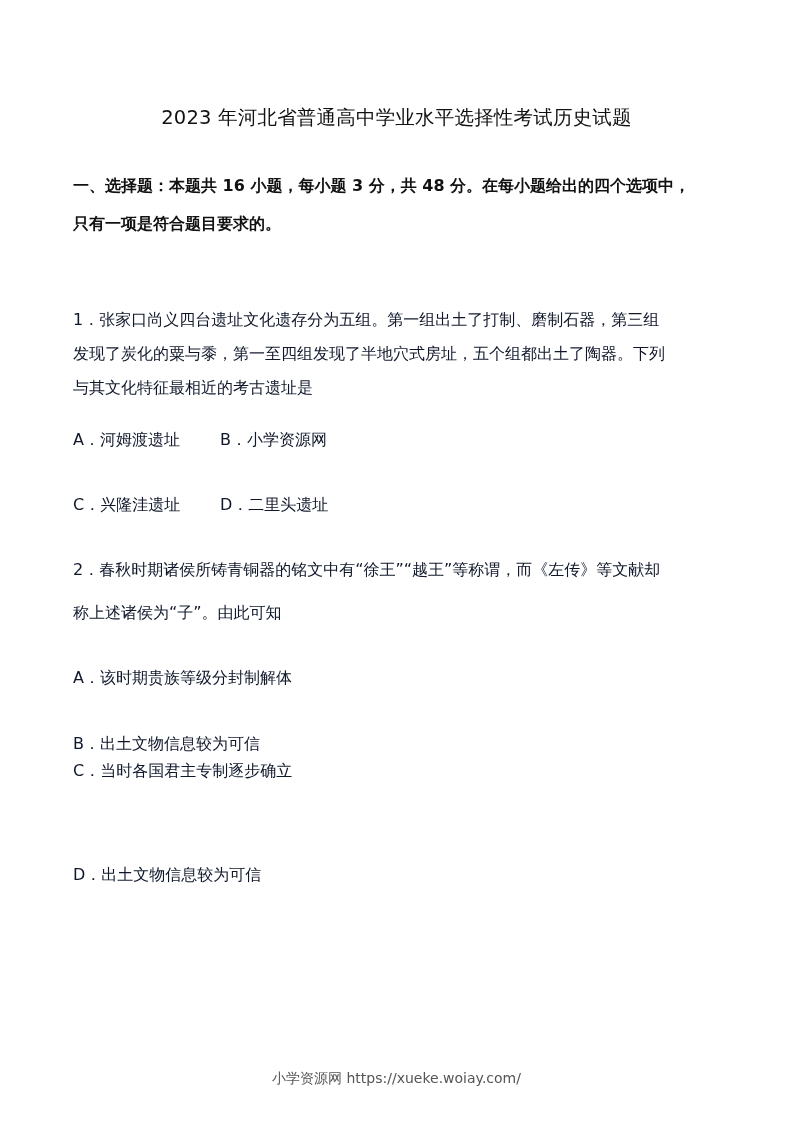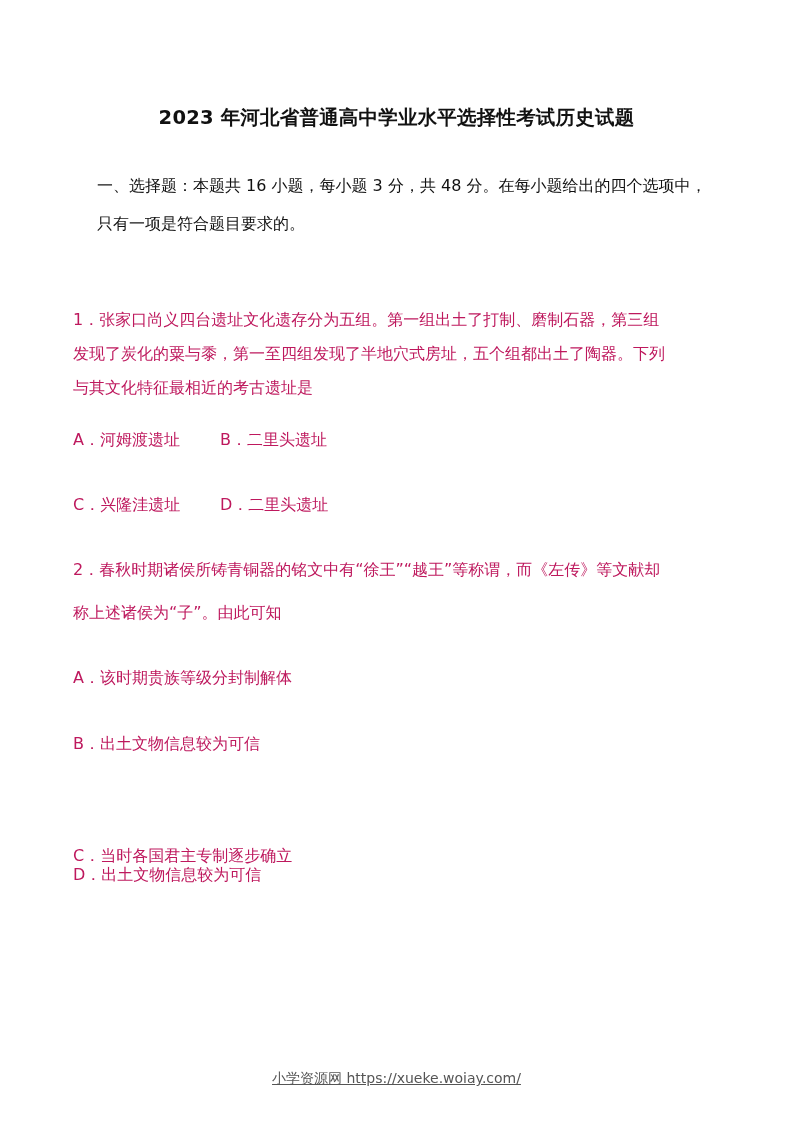--- a/index.html
+++ b/index.html
@@ -3,57 +3,57 @@
 <meta charset="utf-8">
 <style>
   html, body { margin: 0; padding: 0; background: #ffffff; }
   body {
     width: 793px; height: 1122px; position: relative; overflow: hidden;
     font-family: "DejaVu Sans", "Liberation Sans", sans-serif;
     color: #1a1a1a;
   }
   .title {
     position: absolute; left: 0; top: 104px; width: 793px;
-    text-align: center; font-size: 19.5px; font-weight: bold; color: #111;
+    text-align: center; font-size: 19.5px; font-weight: normal; color: #111;
     letter-spacing: 0.2px;
   }
   .line {
     position: absolute; left: 73px; font-size: 16px; white-space: nowrap;
-    color: #be185d;
+    color: #0f172a;
   }
-  .bold { font-weight: normal; color: #111; margin-left: 24px; }
+  .bold { font-weight: bold; color: #111; }
   .footer {
     position: absolute; left: 0; top: 1070px; width: 793px; text-align: center;
-    font-size: 14px; color: #555; text-decoration: underline;
+    font-size: 14px; color: #555;
   }
 </style>
 </head>
 <body>
 
 <div>
   <div class="title">2023 年河北省普通高中学业水平选择性考试历史试题</div>
 
   <div class="line bold" style="top:176px">一、选择题：本题共 16 小题，每小题 3 分，共 48 分。在每小题给出的四个选项中，</div>
   <div class="line bold" style="top:214px">只有一项是符合题目要求的。</div>
 
   <div>
     <div class="line" style="top:310px">1．张家口尚义四台遗址文化遗存分为五组。第一组出土了打制、磨制石器，第三组</div>
     <div class="line" style="top:344px">发现了炭化的粟与黍，第一至四组发现了半地穴式房址，五个组都出土了陶器。下列</div>
     <div class="line" style="top:378px">与其文化特征最相近的考古遗址是</div>
 
     <div class="line" style="top:430px">A．河姆渡遗址</div>
-    <div class="line" style="top:430px; left:220px">B．二里头遗址</div>
+    <div class="line" style="top:430px; left:220px">B．小学资源网</div>
     <div class="line" style="top:495px">C．兴隆洼遗址</div>
     <div class="line" style="top:495px; left:220px">D．二里头遗址</div>
   </div>
 
   <div>
     <div class="line" style="top:560px">2．春秋时期诸侯所铸青铜器的铭文中有“徐王”“越王”等称谓，而《左传》等文献却</div>
     <div class="line" style="top:603px">称上述诸侯为“子”。由此可知</div>
 
     <div class="line" style="top:668px">A．该时期贵族等级分封制解体</div>
     <div class="line" style="top:734px">B．出土文物信息较为可信</div>
-    <div class="line" style="top:846px">C．当时各国君主专制逐步确立</div>
+    <div class="line" style="top:761px">C．当时各国君主专制逐步确立</div>
     <div class="line" style="top:865px">D．出土文物信息较为可信</div>
   </div>
 
   <div class="footer">小学资源网 https://xueke.woiay.com/</div>
 </div>
 
 </body></html>

